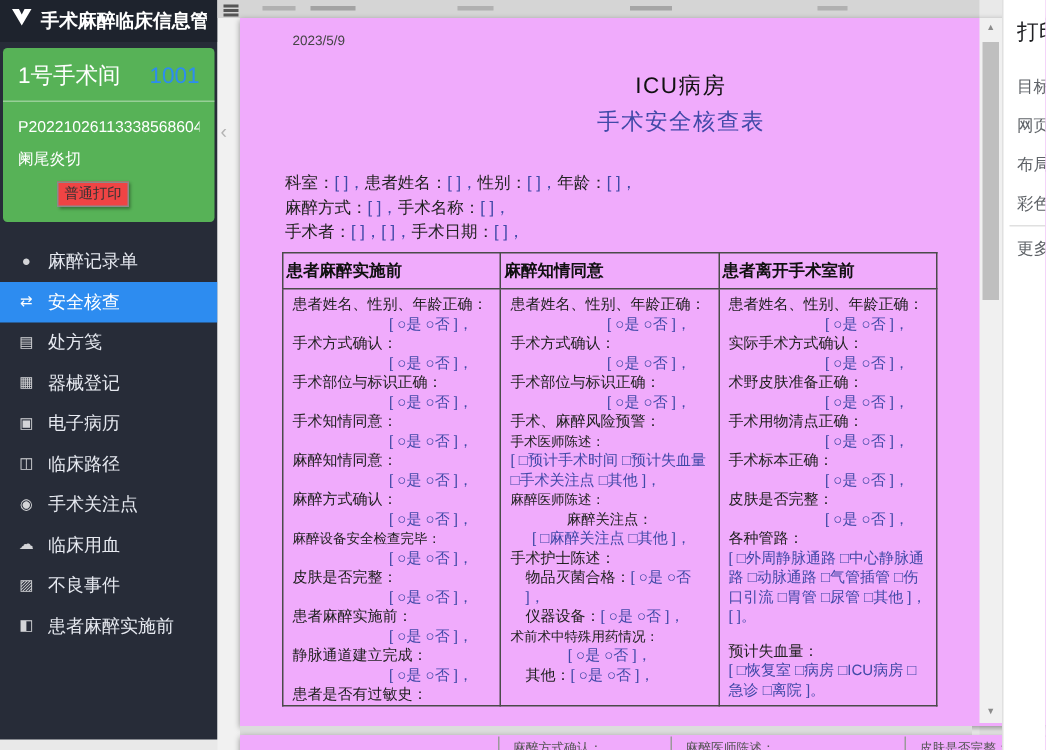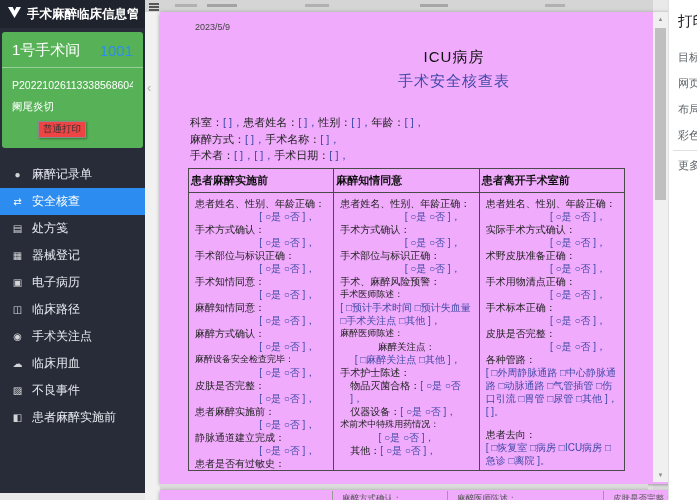--- a/index.html
+++ b/index.html
@@ -237,21 +237,21 @@
                   <div class="L L-a">[ ○是 ○否 ]，</div>
                   <div class="L L-q">手术用物清点正确：</div>
                   <div class="L L-a">[ ○是 ○否 ]，</div>
                   <div class="L L-q">手术标本正确：</div>
                   <div class="L L-a">[ ○是 ○否 ]，</div>
                   <div class="L L-q">皮肤是否完整：</div>
                   <div class="L L-a">[ ○是 ○否 ]，</div>
                   <div class="L L-q">各种管路：</div>
                   <div class="L L-f">[ □外周静脉通路 □中心静脉通路 □动脉通路 □气管插管 □伤口引流 □胃管 □尿管 □其他 ]，[ ]。</div>
                   <div class="L L-g"></div>
-                  <div class="L L-q">患者去向：</div>
+                  <div class="L L-q">预计失血量：</div>
                   <div class="L L-f">[ □恢复室 □病房 □ICU病房 □急诊 □离院 ]。</div>
                 </td>
               </tr>
             </tbody>
         </table>
       </div>
 
       <div class="page-gap"></div>
       <div class="page page2" id="page2">
           <div class="p2-line" style="left: 172px;"></div>

